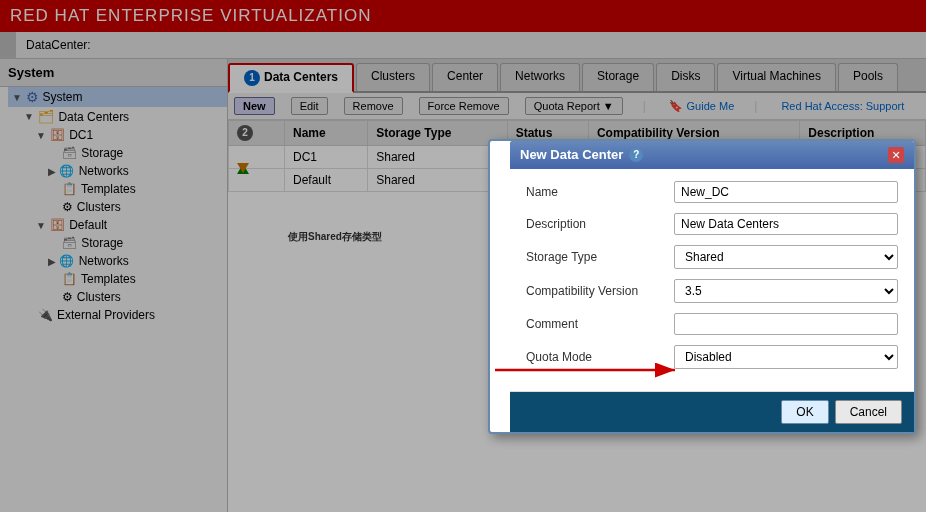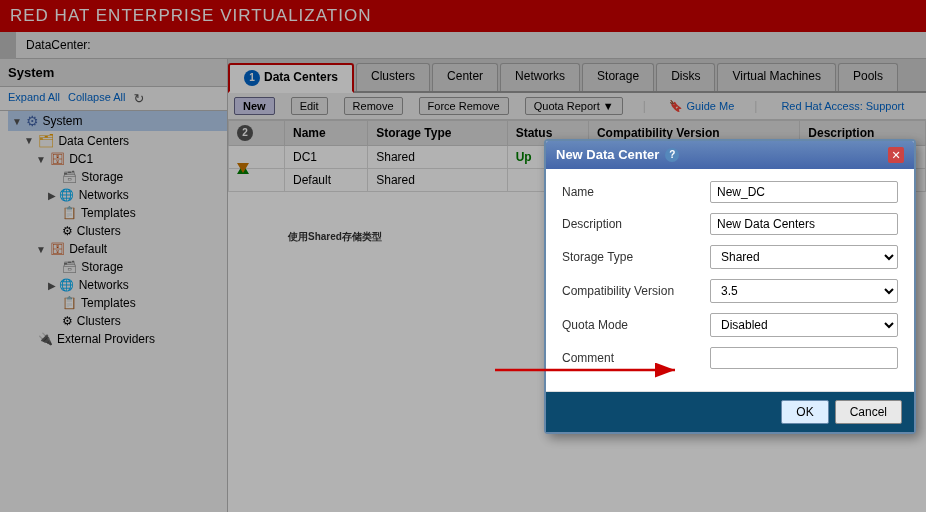--- a/index.html
+++ b/index.html
@@ -176,22 +176,23 @@
       align-items: center;
       justify-content: flex-end;
       padding-right: 10px;
       padding-top: 60px;
       z-index: 100;
     }
     .modal {
       background: white;
       border: 2px solid #6688aa;
       border-radius: 4px;
-      width: 372px;
+      width: 428px;
       box-shadow: 4px 4px 12px rgba(0,0,0,0.4);
+      padding-left: 20px;
     }
     .modal-header {
       background: linear-gradient(to bottom, #6688bb, #4466aa);
       color: white;
       padding: 6px 10px;
       display: flex;
       align-items: center;
       justify-content: space-between;
       border-radius: 2px 2px 0 0;
       font-weight: bold;
@@ -295,25 +296,20 @@
 
 <div class="breadcrumb">
   <span>DataCenter:</span>
 </div>
 
 <div class="main-layout">
 
   <div class="sidebar">
     <div class="sidebar-header">
       <span>System</span>
-    </div>
-    <div class="sidebar-controls">
-      <a>Expand All</a>
-      <a>Collapse All</a>
-      <span class="refresh-icon">↻</span>
     </div>
 
     <div class="tree-section">
 
       <div class="tree-node selected" style="padding-left:4px;">
         <span class="triangle">▼</span>
         <span style="color:#4466aa; font-size:14px;">⚙</span>
         <span>System</span>
       </div>
 
@@ -489,31 +485,31 @@
       <div class="form-row">
         <label class="form-label">Compatibility Version</label>
         <select class="form-select">
           <option>3.5</option>
           <option>3.4</option>
           <option>3.3</option>
         </select>
       </div>
 
       <div class="form-row">
+        <label class="form-label">Comment</label>
+        <input class="form-input" type="text" value="" style="">
+      </div>
+
+      <div class="form-row">
         <label class="form-label">Quota Mode</label>
         <select class="form-select">
           <option>Disabled</option>
           <option>Audit</option>
           <option>Enforced</option>
         </select>
-      </div>
-
-      <div class="form-row">
-        <label class="form-label">Comment</label>
-        <input class="form-input" type="text" value="" style="">
       </div>
 
     </div>
     <div class="modal-footer">
       <button class="modal-btn ok">OK</button>
       <button class="modal-btn">Cancel</button>
     </div>
   </div>
 </div>
 

